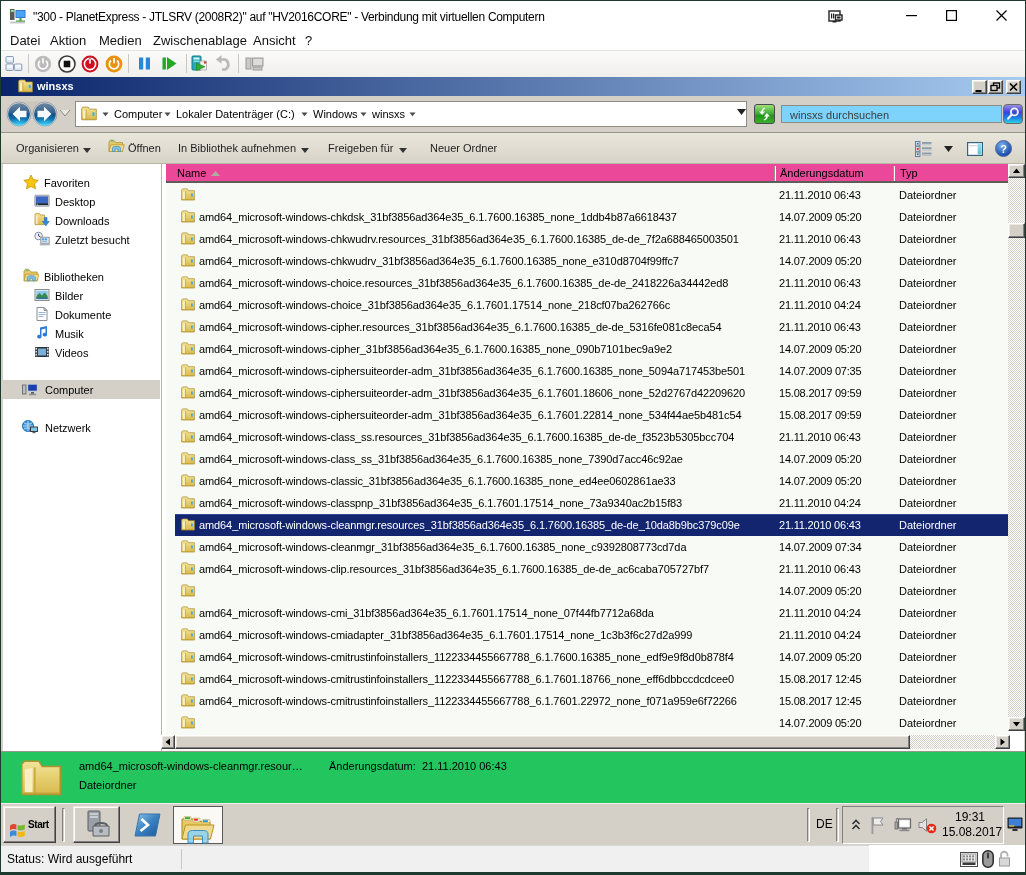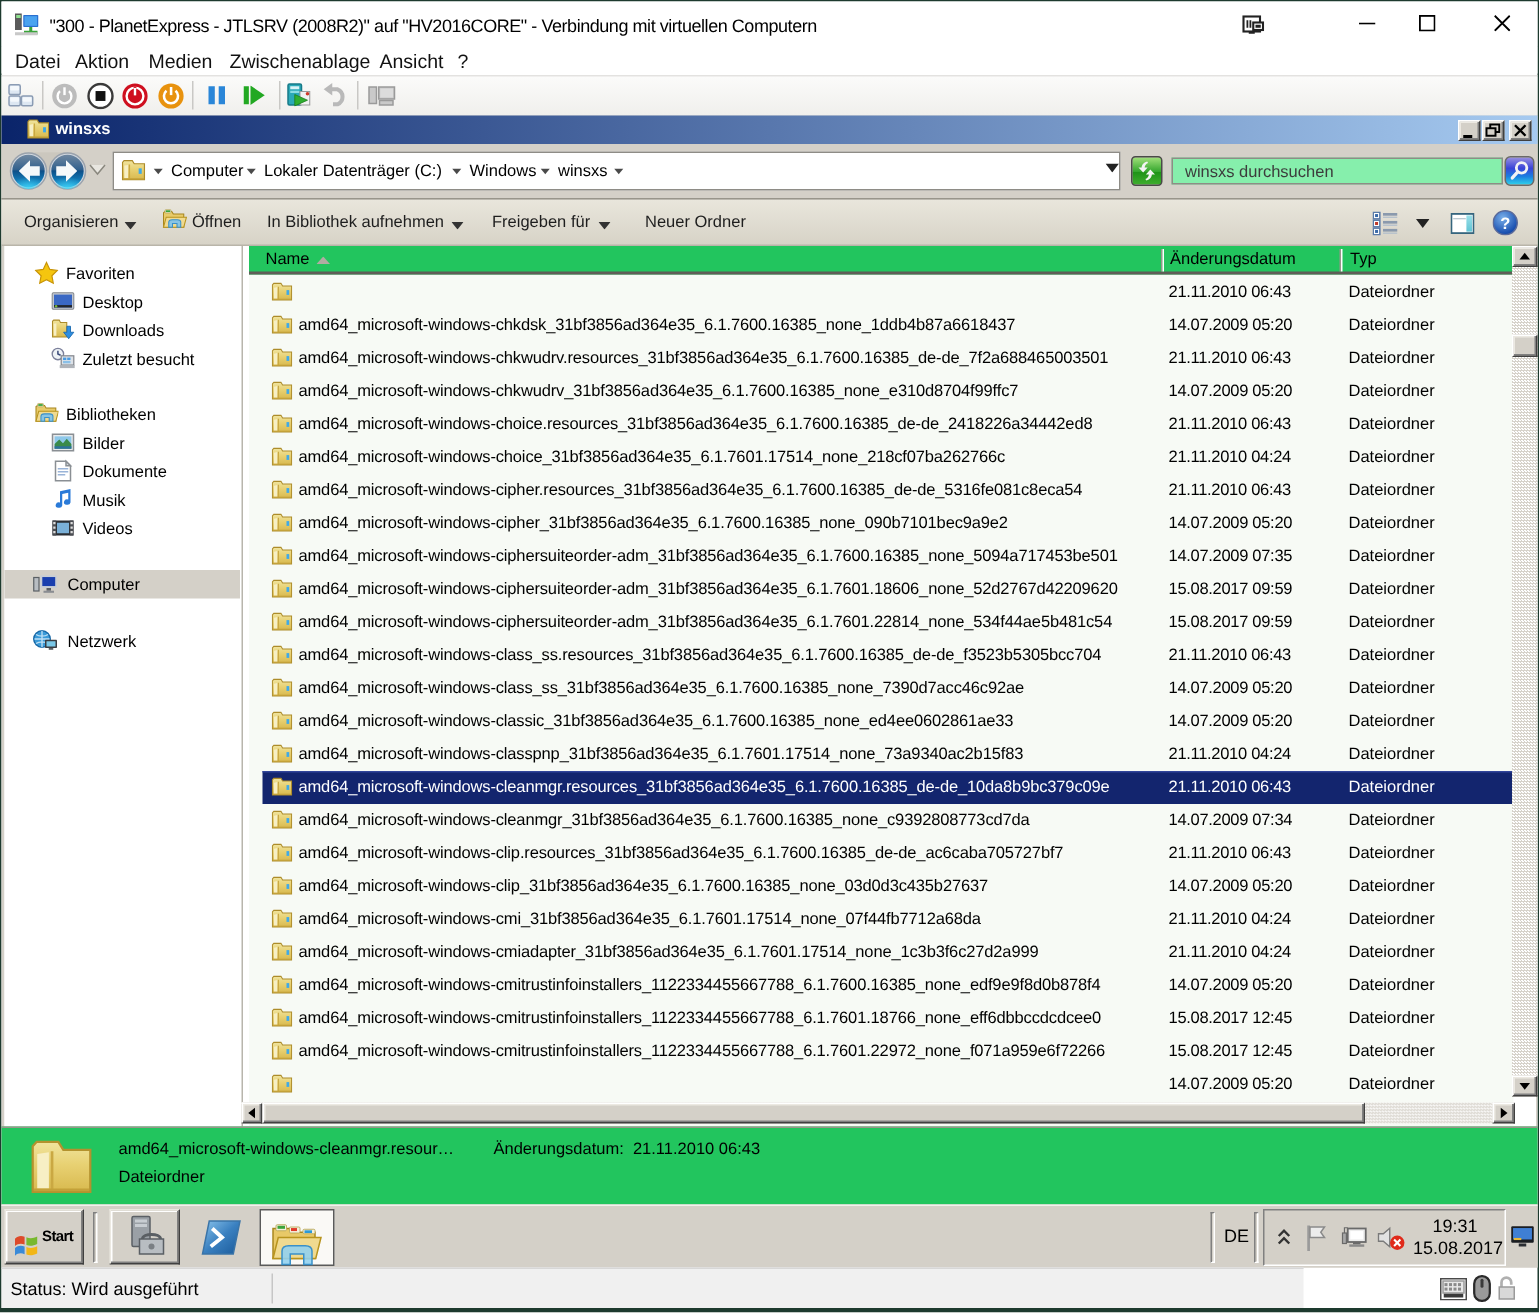--- a/index.html
+++ b/index.html
@@ -14,34 +14,34 @@
 #menubar span { position:absolute; top:2px; }
 #toolbar { left:1px; top:50px; width:1024px; height:27px; background:linear-gradient(#fbfbfa,#f0efec); border-top:1px solid #e3e2e0; }
 .tsep { top:54px; width:1px; height:19px; background:#c9c8c5; }
 
 #vm { left:1px; top:77px; width:1024px; height:768px; background:#d4d0c8; }
 #etitle { left:0; top:0; width:1024px; height:19px; background:linear-gradient(90deg,#0a246a,#a6caf0); }
 #etitletext { left:36px; top:3px; font-size:11px; font-weight:bold; color:#fff; }
 .cbtn { top:3px; width:15px; height:14px; background:#d4d0c8; border:1px solid; border-color:#fff #404040 #404040 #fff; box-shadow:inset -1px -1px 0 #808080, inset 1px 1px 0 #ece9e2; }
 #eaddr { left:0; top:19px; width:1024px; height:36px; background:#d4d0c8; }
 #crumbbox { left:74px; top:5px; width:672px; height:26px; background:#fff; border:1px solid #8e8c86; }
-#searchbox { left:780px; top:9px; width:221px; height:18px; background:#86efac; border:1px solid #8e8c86; }
+#searchbox { left:780px; top:9px; width:221px; height:18px; background:#7dd3fc; border:1px solid #8e8c86; }
 #searchbox span { position:absolute; left:8px; top:3px; font-size:11px; color:#3c3c3c; }
 .crtx { top:6px; font-size:11px; white-space:nowrap; }
 .crar { top:10px; width:7px; height:5px; }
 #searchbtn { left:1002px; top:8px; width:20px; height:20px; border-radius:4px; background:linear-gradient(#988fe0,#3a44d8 40%,#1a7ee0 70%,#2ed0ea); border:1px solid #6a6a68; }
 #cmdband { left:0; top:55px; width:1024px; height:32px; background:linear-gradient(#e9e6dc,#d7d3c7); border-top:1px solid #98958b; border-bottom:1px solid #b9b5a9; }
 .cmditem { top:9px; font-size:11px; color:#1e1e1e; white-space:nowrap; }
 
 #mainbg { left:2px; top:87px; width:1021px; height:587px; background:#fff; }
 #sidebar { left:2px; top:87px; width:157px; height:587px; background:#fff; }
 #split { left:160px; top:87px; width:1px; height:587px; background:#b8b5ac; }
 .side { position:absolute; font-size:11px; color:#000; white-space:nowrap; }
 #list { left:165px; top:87px; width:843px; height:587px; background:#f7faf5; }
-#lheader { left:165px; top:87px; width:843px; height:19px; background:#22c55e; border-bottom:2px solid #5f5d57; }
+#lheader { left:165px; top:87px; width:843px; height:19px; background:#ec4899; border-bottom:2px solid #5f5d57; }
 .hsep { position:absolute; top:2px; width:1px; height:15px; }
 .hdrtxt { position:absolute; top:3px; font-size:11px; color:#000; }
 .row { position:absolute; left:0; width:843px; height:22px; font-size:11px; color:#000; white-space:nowrap; }
 .row.sel { color:#fff; }
 .selbg { position:absolute; left:9px; top:0; width:834px; height:22px; background:#13256e; border-top:1px solid #31459a; box-sizing:border-box; }
 .rname { position:absolute; left:33px; top:5px; letter-spacing:-0.1px; }
 .rdate { position:absolute; left:613px; top:5px; letter-spacing:-0.2px; }
 .rtyp  { position:absolute; left:733px; top:5px; }
 .ricon { position:absolute; left:15px; top:4px; width:14px; height:13px; }
 
@@ -597,21 +597,20 @@
           <use href="#folder"></use>
         </svg>
         <span class="rname">amd64_microsoft-windows-clip.resources_31bf3856ad364e35_6.1.7600.16385_de-de_ac6caba705727bf7</span>
         <span class="rdate">21.11.2010 06:43</span>
         <span class="rtyp">Dateiordner</span>
       </div>
       <div class="row" style="top:396px">
         <svg class="ricon" viewBox="0 0 14 13">
           <use href="#folder"></use>
         </svg>
-        <span class="rname">amd64_microsoft-windows-clip_31bf3856ad364e35_6.1.7600.16385_none_03d0d3c435b27637</span>
         <span class="rdate">14.07.2009 05:20</span>
         <span class="rtyp">Dateiordner</span>
       </div>
       <div class="row" style="top:418px">
         <svg class="ricon" viewBox="0 0 14 13">
           <use href="#folder"></use>
         </svg>
         <span class="rname">amd64_microsoft-windows-cmi_31bf3856ad364e35_6.1.7601.17514_none_07f44fb7712a68da</span>
         <span class="rdate">21.11.2010 04:24</span>
         <span class="rtyp">Dateiordner</span>

